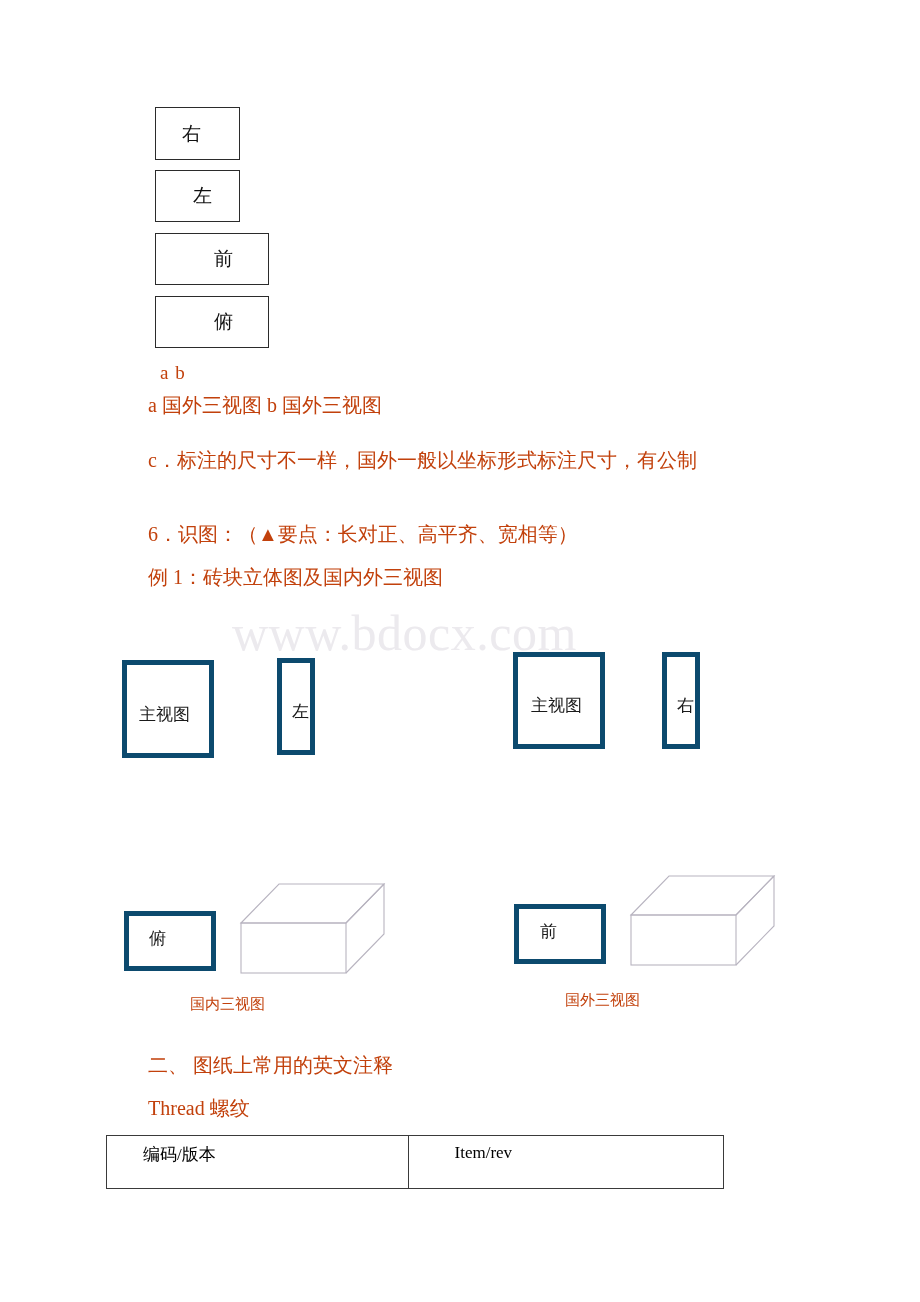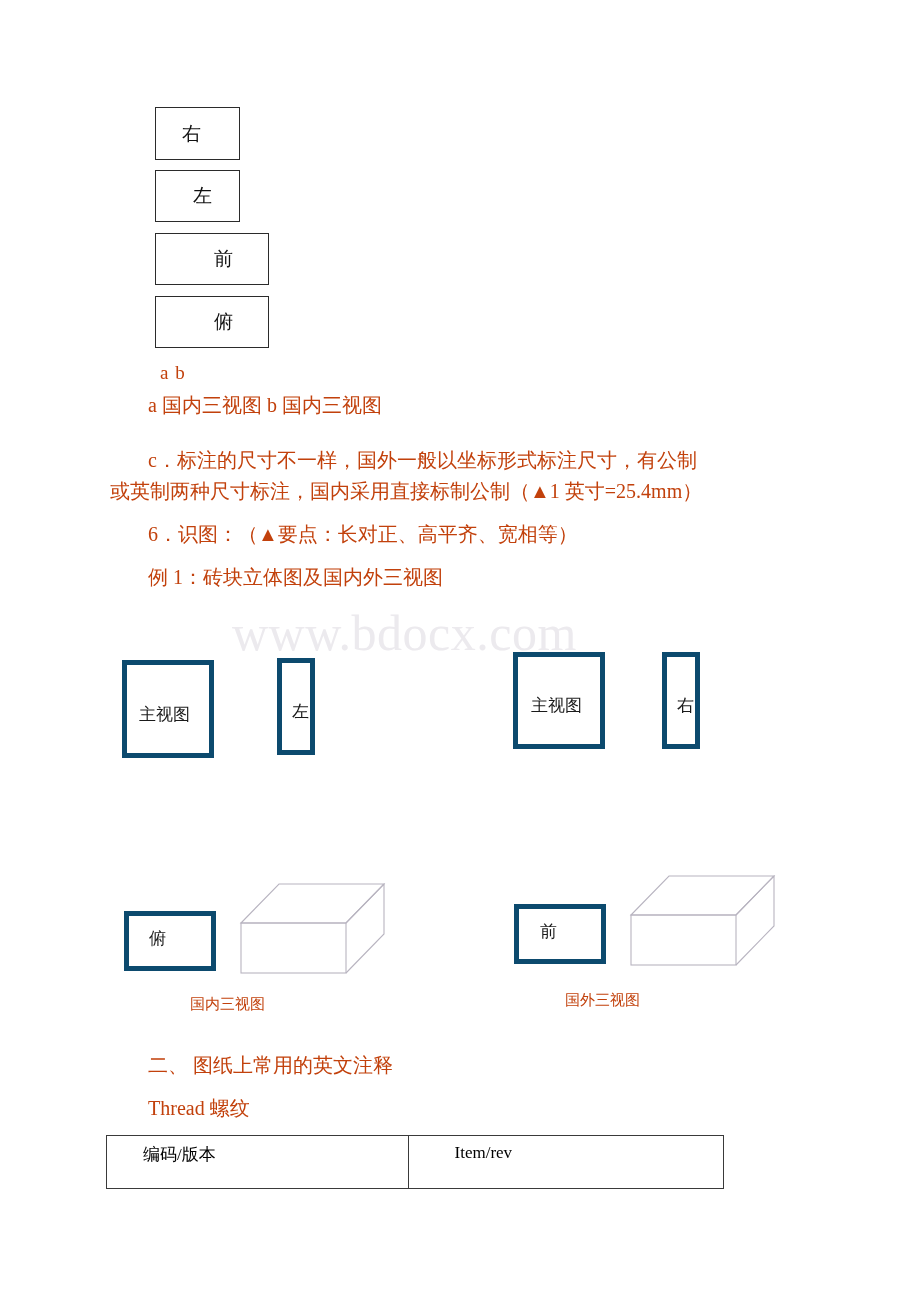--- a/index.html
+++ b/index.html
@@ -158,25 +158,24 @@
   </div>
   <div class="topbox" id="box-front">
     <span>前</span>
   </div>
   <div class="topbox" id="box-top">
     <span>俯</span>
   </div>
 
   <div class="tline t-ab">a b</div>
 
-  <div class="tline t-abcap">a 国内三视图 b 国内三视图</div>
+  <div class="tline t-abcap">a 国外三视图 b 国外三视图</div>
 
   <div class="tline t-c1">c．标注的尺寸不一样，国外一般以坐标形式标注尺寸，有公制</div>
 
-  <div class="tline t-c2">或英制两种尺寸标注，国内采用直接标制公制（▲1 英寸=25.4mm）</div>
 
   <div class="tline t-shitu">6．识图：（▲要点：长对正、高平齐、宽相等）</div>
 
   <div class="tline t-li1">例 1：砖块立体图及国内外三视图</div>
 
   <div class="vbox" id="v-main-l">
     <span>主视图</span>
   </div>
   <div class="vbox" id="v-side-l">
     <span>左</span>

